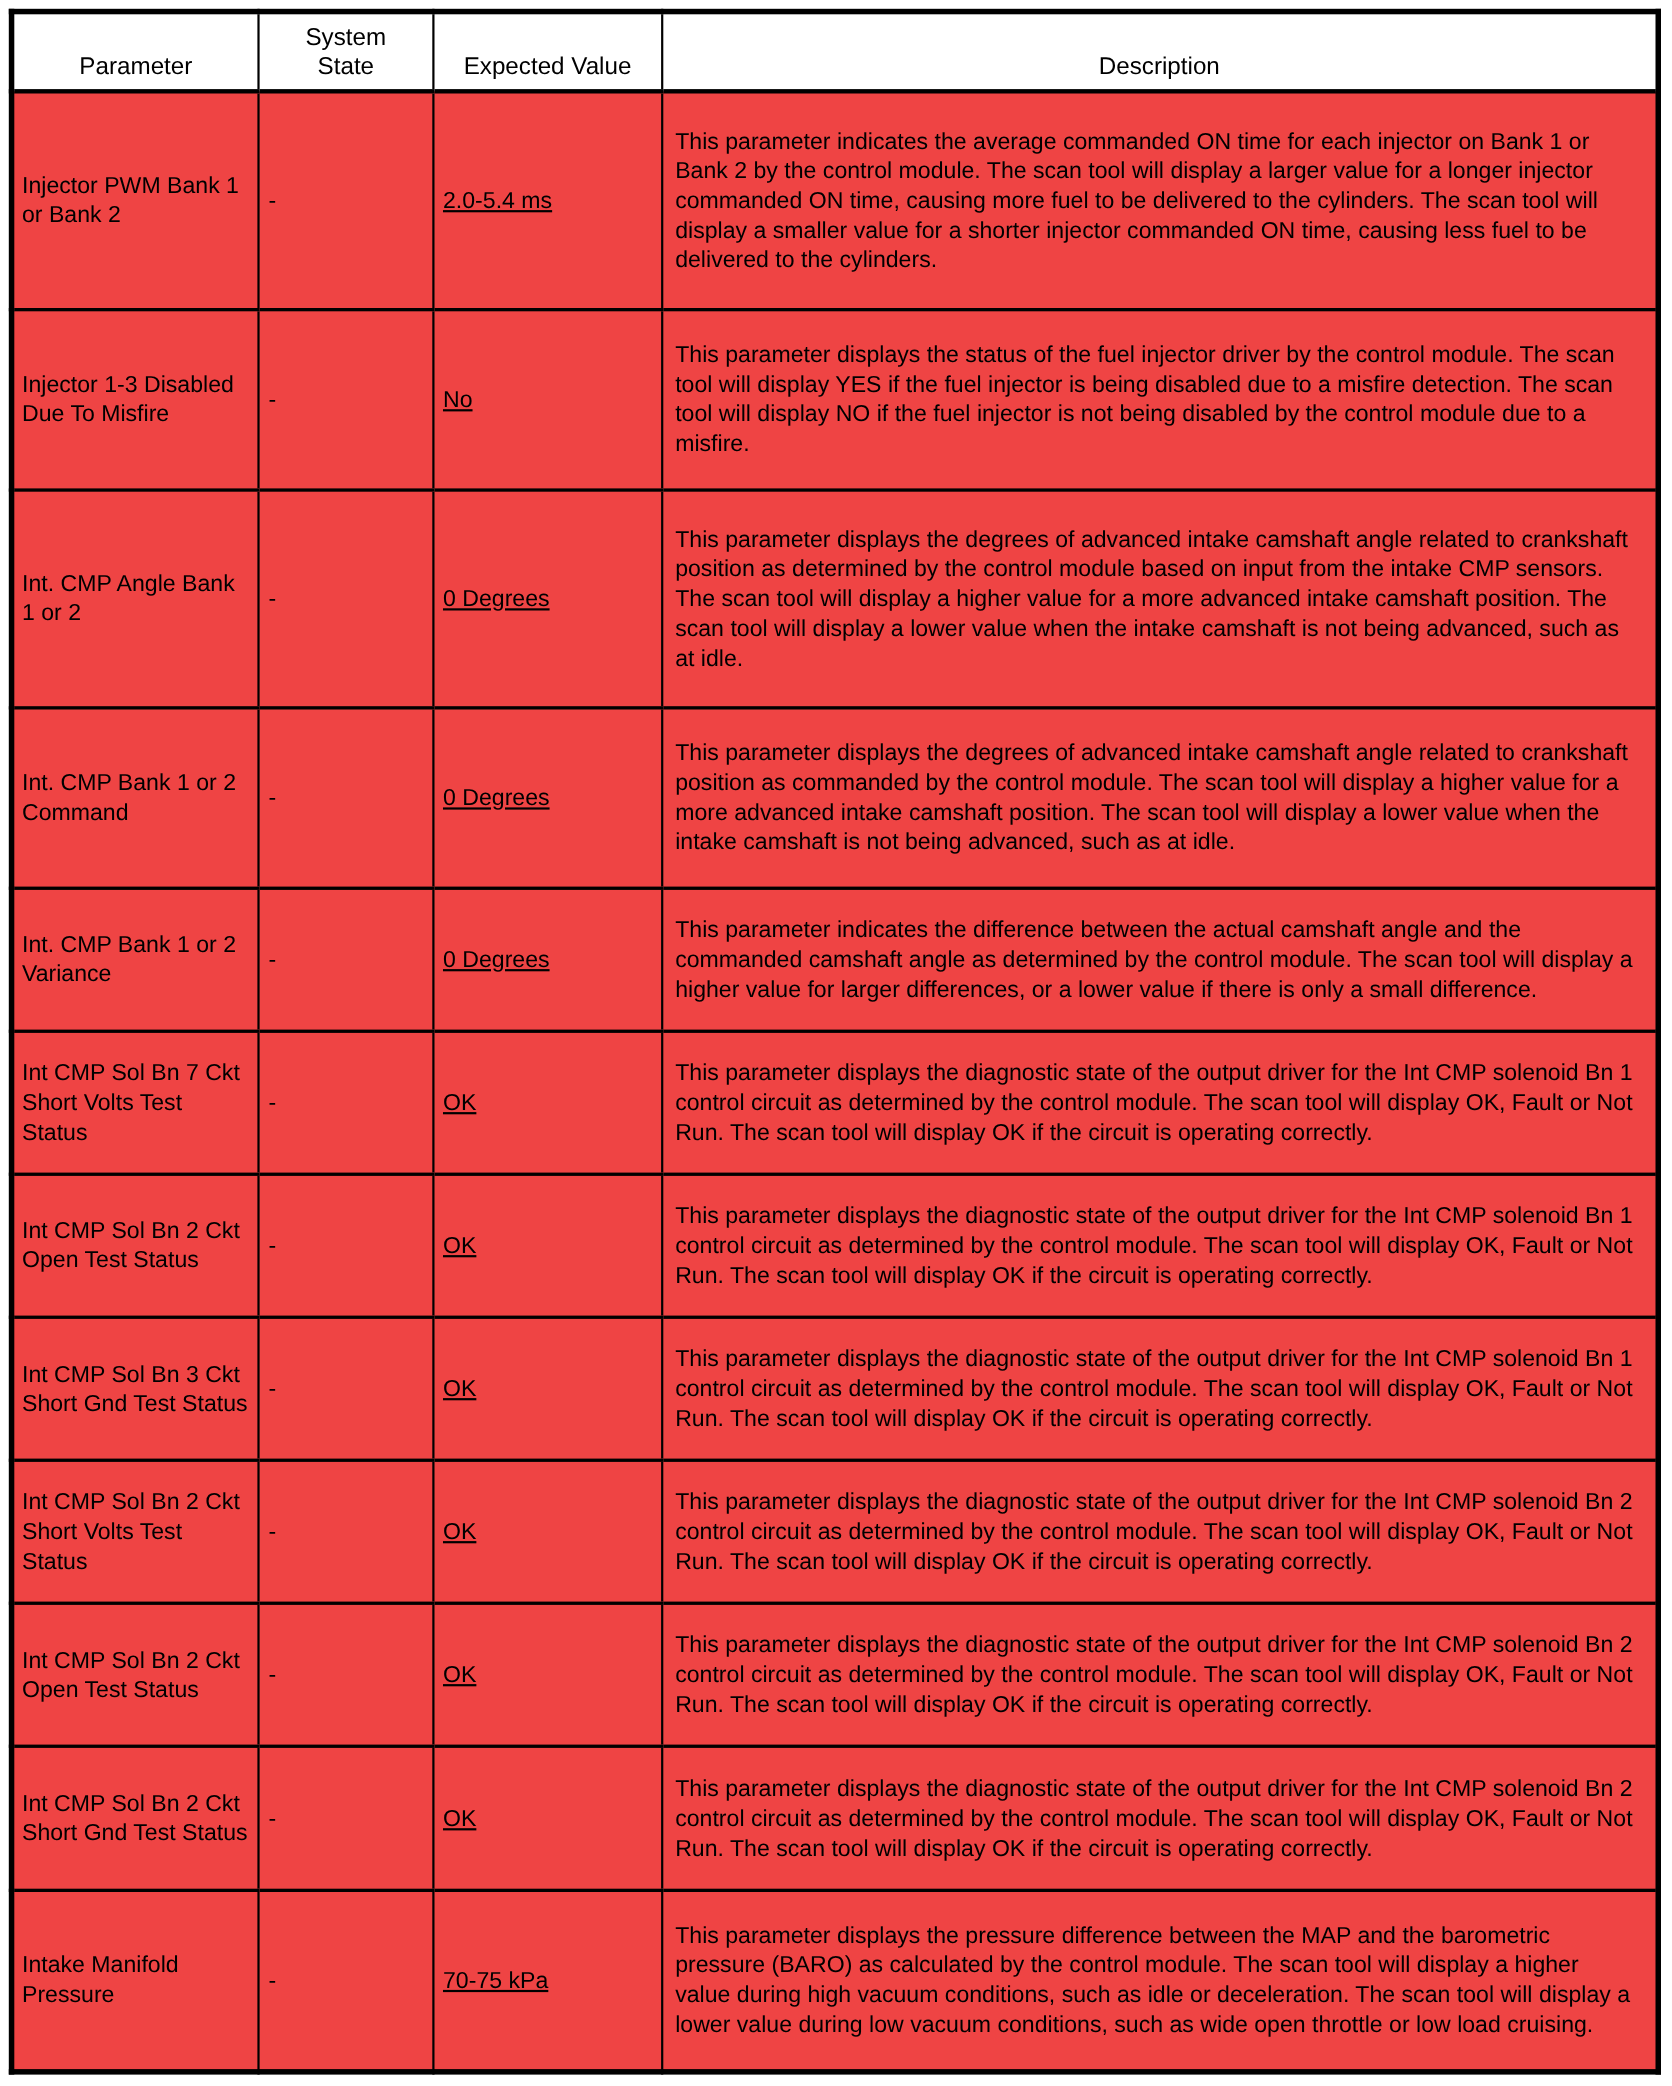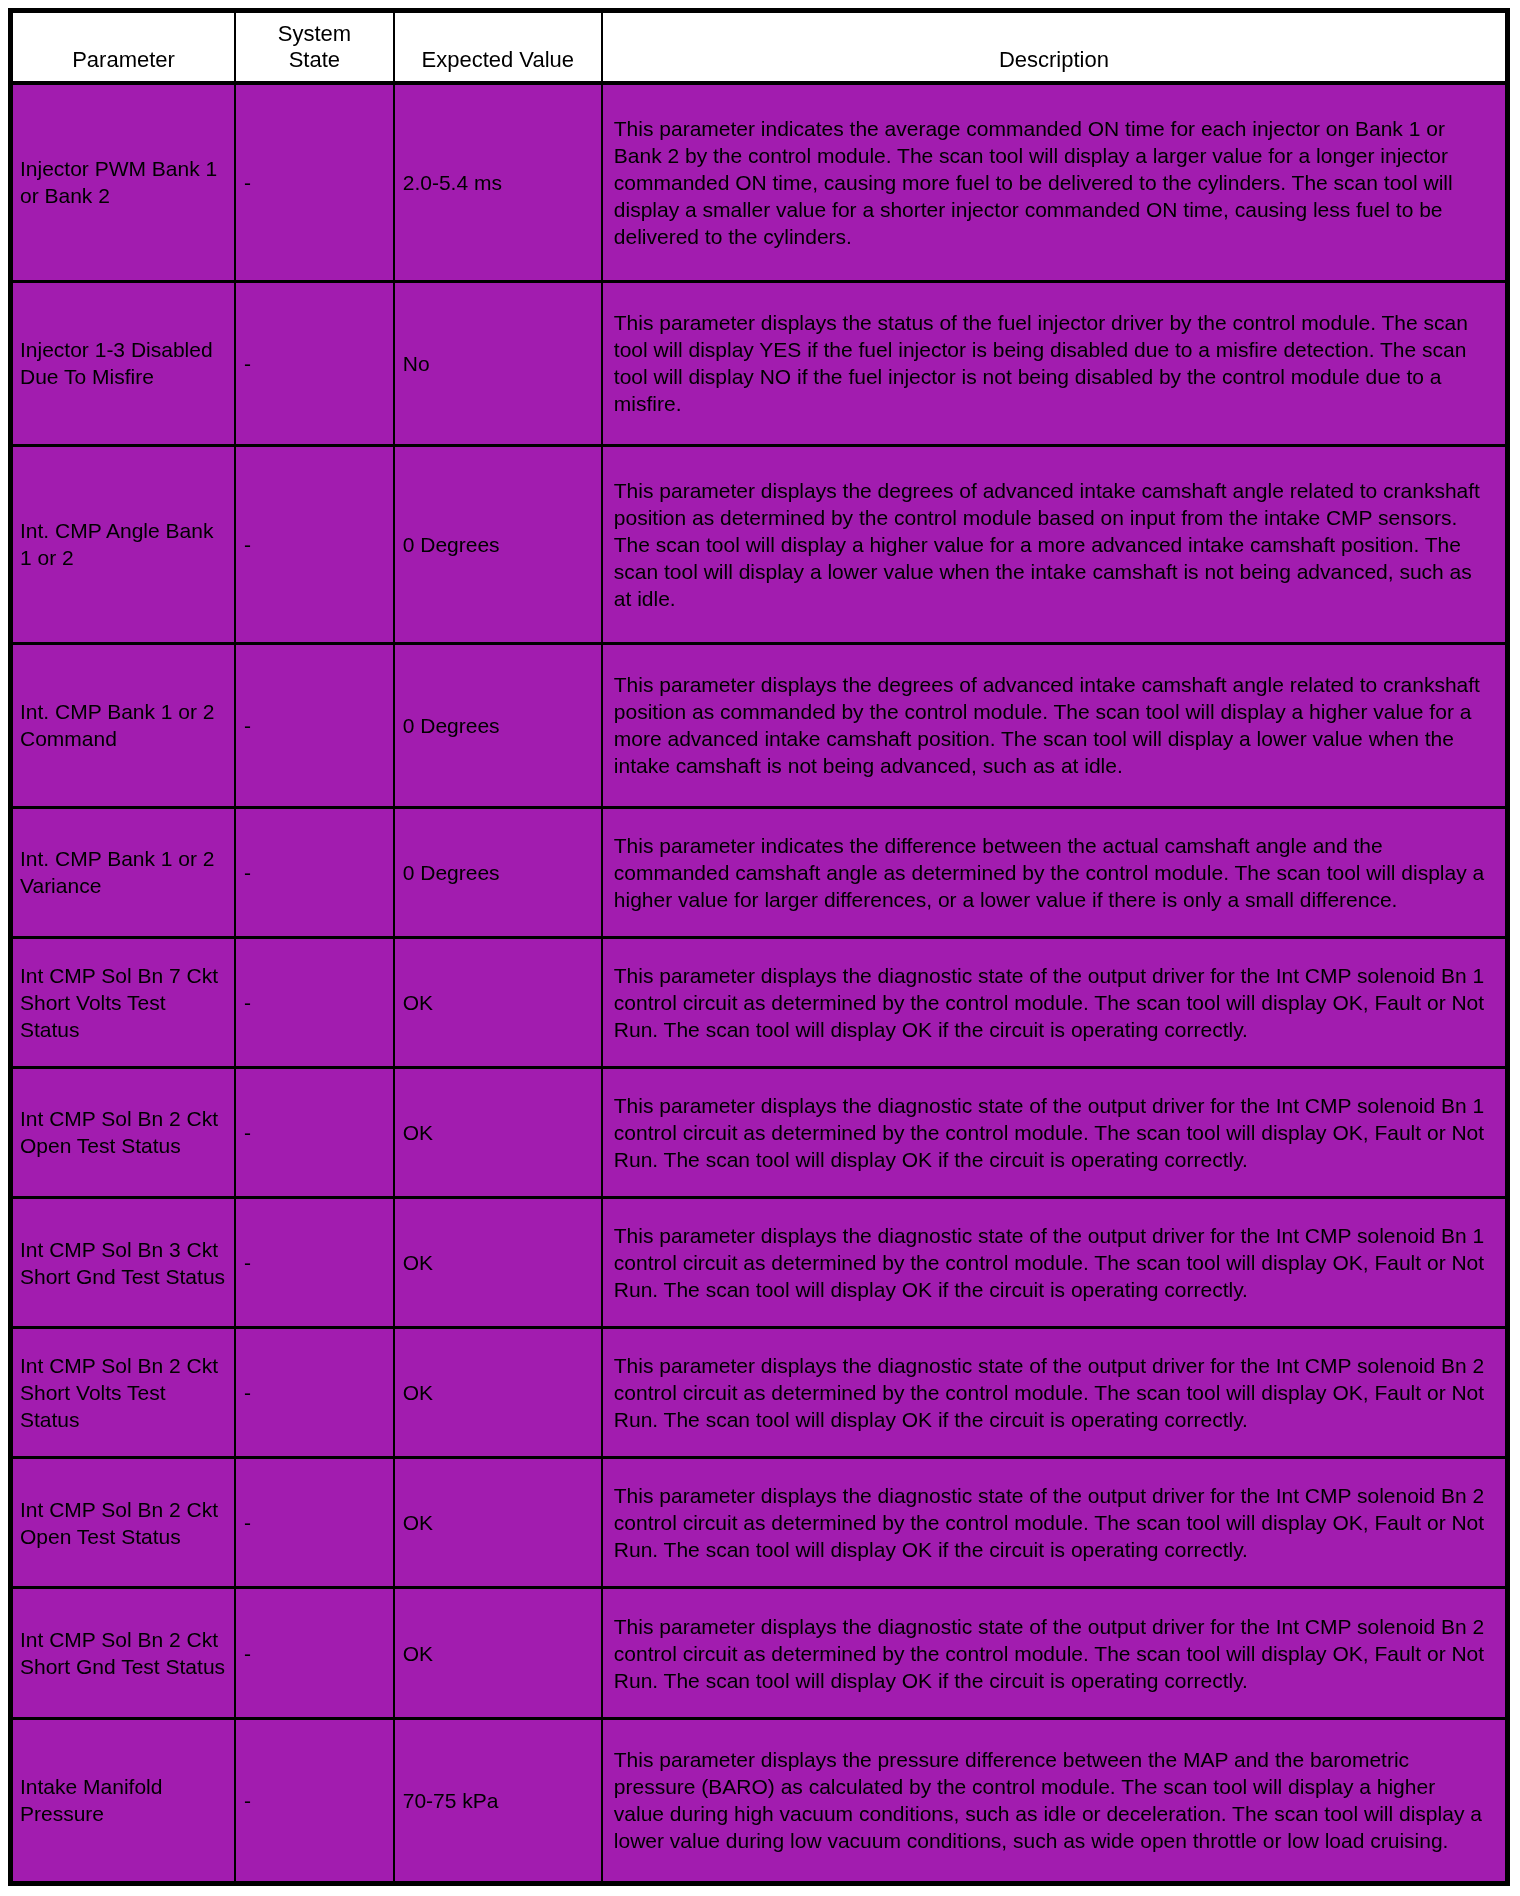--- a/index.html
+++ b/index.html
@@ -41,26 +41,26 @@
   }
   th.th-state { padding-left: 30px; padding-right: 30px; } 
 
   td {
     border: 2px solid #000;
     border-top: 3px solid #000;
     vertical-align: middle;
     font-size: 21px;
     line-height: 27px;
     padding: 10px 8px;
-    background: #a21caf;
+    background: #ef4444;
     word-wrap: break-word;
   }
   td.cell-parameter { padding-left: 7px; padding-right: 4px; }
   td.cell-state     { padding-left: 8px; }
-  td.cell-expected  { padding-left: 8px; padding-right: 4px; }
+  td.cell-expected  { padding-left: 8px; padding-right: 4px; text-decoration: underline; }
   td.cell-description { padding-left: 11px; padding-right: 14px; }
 </style>
 </head>
 <body>
 
 <div class="page">
   <table class="param-table">
     <colgroup>
       <col class="c-parameter">
       <col class="c-state">

